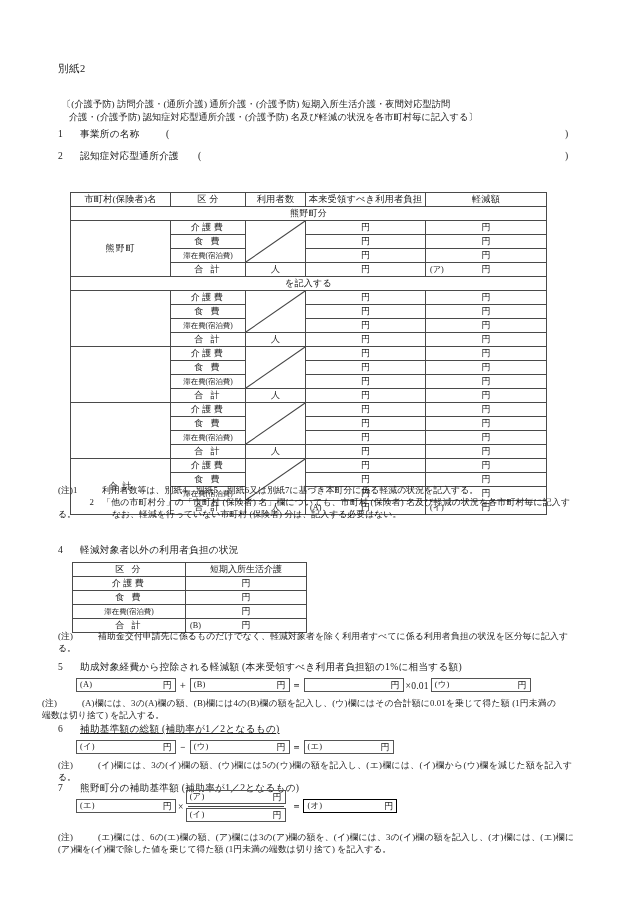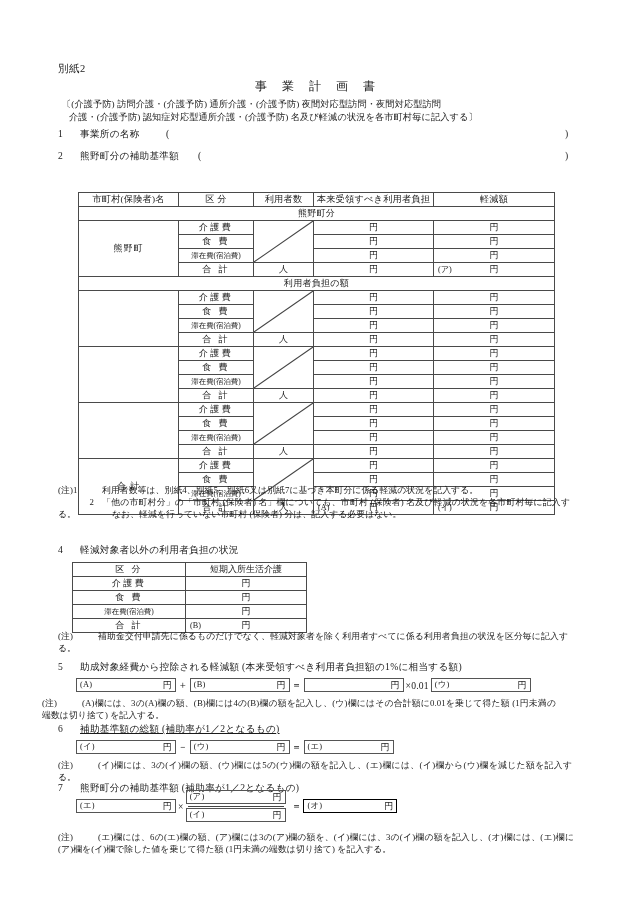--- a/index.html
+++ b/index.html
@@ -190,40 +190,39 @@
     height: 0;
     margin: 1.5px 2px;
   }
 </style>
 </head>
 <body>
 
 <div class="page">
 
   <div class="bessi">別紙2</div>
-  <div class="doc-title">事 業 計 画 書</div>
   <div class="subtitle">
-    <span>〔(介護予防) 訪問介護・(介護予防) 通所介護・(介護予防) 夜間対応型訪問・夜間対応型訪問</span>
+    <span>〔(介護予防) 訪問介護・(通所介護) 通所介護・(介護予防) 短期入所生活介護・夜間対応型訪問</span>
     <span class="ln2">介護・(介護予防) 認知症対応型通所介護・(介護予防) 名及び軽減の状況を各市町村毎に記入する〕</span>
   </div>
 
   <div class="sec" style="left:58px; top:128px;">
     <span class="num">1</span><span>事業所の名称</span>
   </div>
   <div class="fillrow" style="left:166px; top:128px;">(</div>
   <div class="paren-close" style="left:565px; top:128px;">)</div>
 
   <div class="sec" style="left:58px; top:150px;">
-    <span class="num">2</span><span>熊野町分の補助基準額</span>
+    <span class="num">2</span><span>認知症対応型通所介護</span>
   </div>
   <div class="fillrow" style="left:198px; top:150px;">(</div>
   <div class="paren-close" style="left:565px; top:150px;">)</div>
 
 
-  <table class="grid" style="left:70px; top:192px; width:476px;margin-left:8px;">
+  <table class="grid" style="left:70px; top:192px; width:476px;">
     <colgroup>
       <col style="width:100px">
       <col style="width:75px">
       <col style="width:60px">
       <col style="width:120px">
       <col style="width:121px">
     </colgroup>
     <tbody>
 
       <tr>
@@ -262,21 +261,21 @@
         <td class="money"><span>円</span></td>
       </tr>
       <tr>
         <td class="kubun">合  計</td>
         <td class="people"><span>人</span></td>
         <td class="money"><span>円</span></td>
         <td class="money"><span class="tag">(ア)</span><span>円</span></td>
       </tr>
 
       <tr>
-        <td class="sect-label" colspan="5">利用者負担の額</td>
+        <td class="sect-label" colspan="5">を記入する</td>
       </tr>
 
       <tr>
         <td rowspan="4"></td>
         <td class="kubun">介護費</td>
         <td class="diag" rowspan="3">
           <span class="diagbox">
             <svg viewBox="0 0 60 39" preserveAspectRatio="none">
                 <line x1="0" y1="39" x2="60" y2="0" stroke="#444" stroke-width="1"></line>
               </svg>

